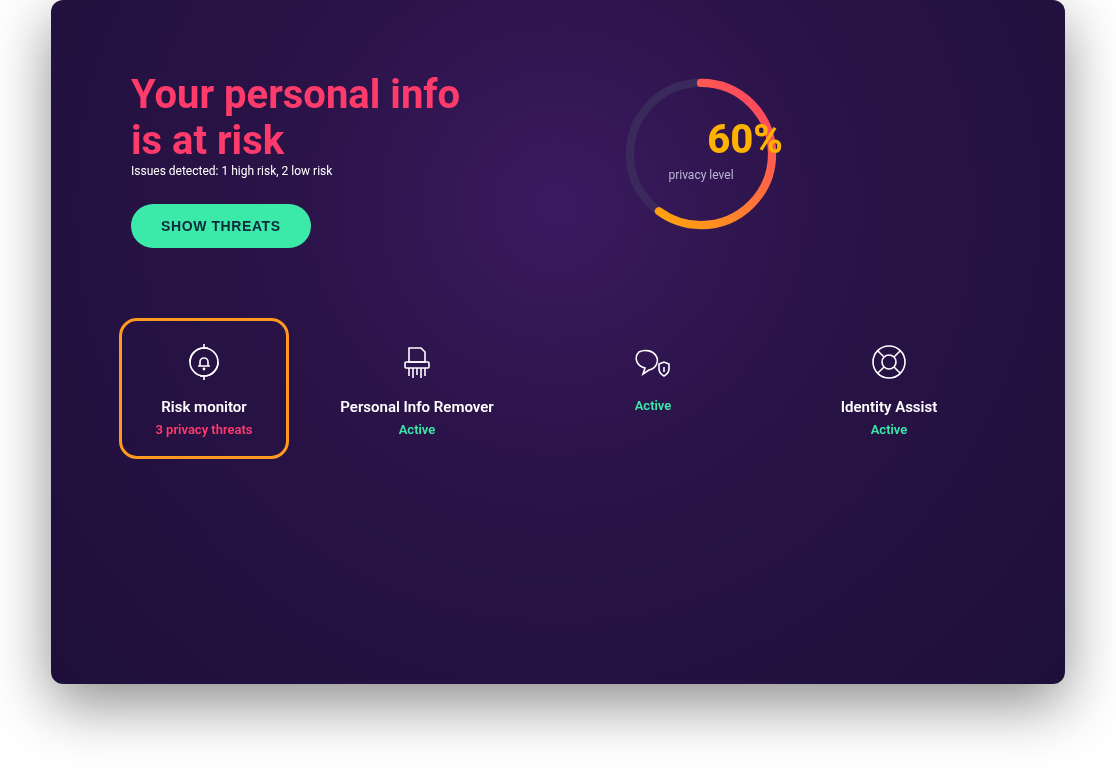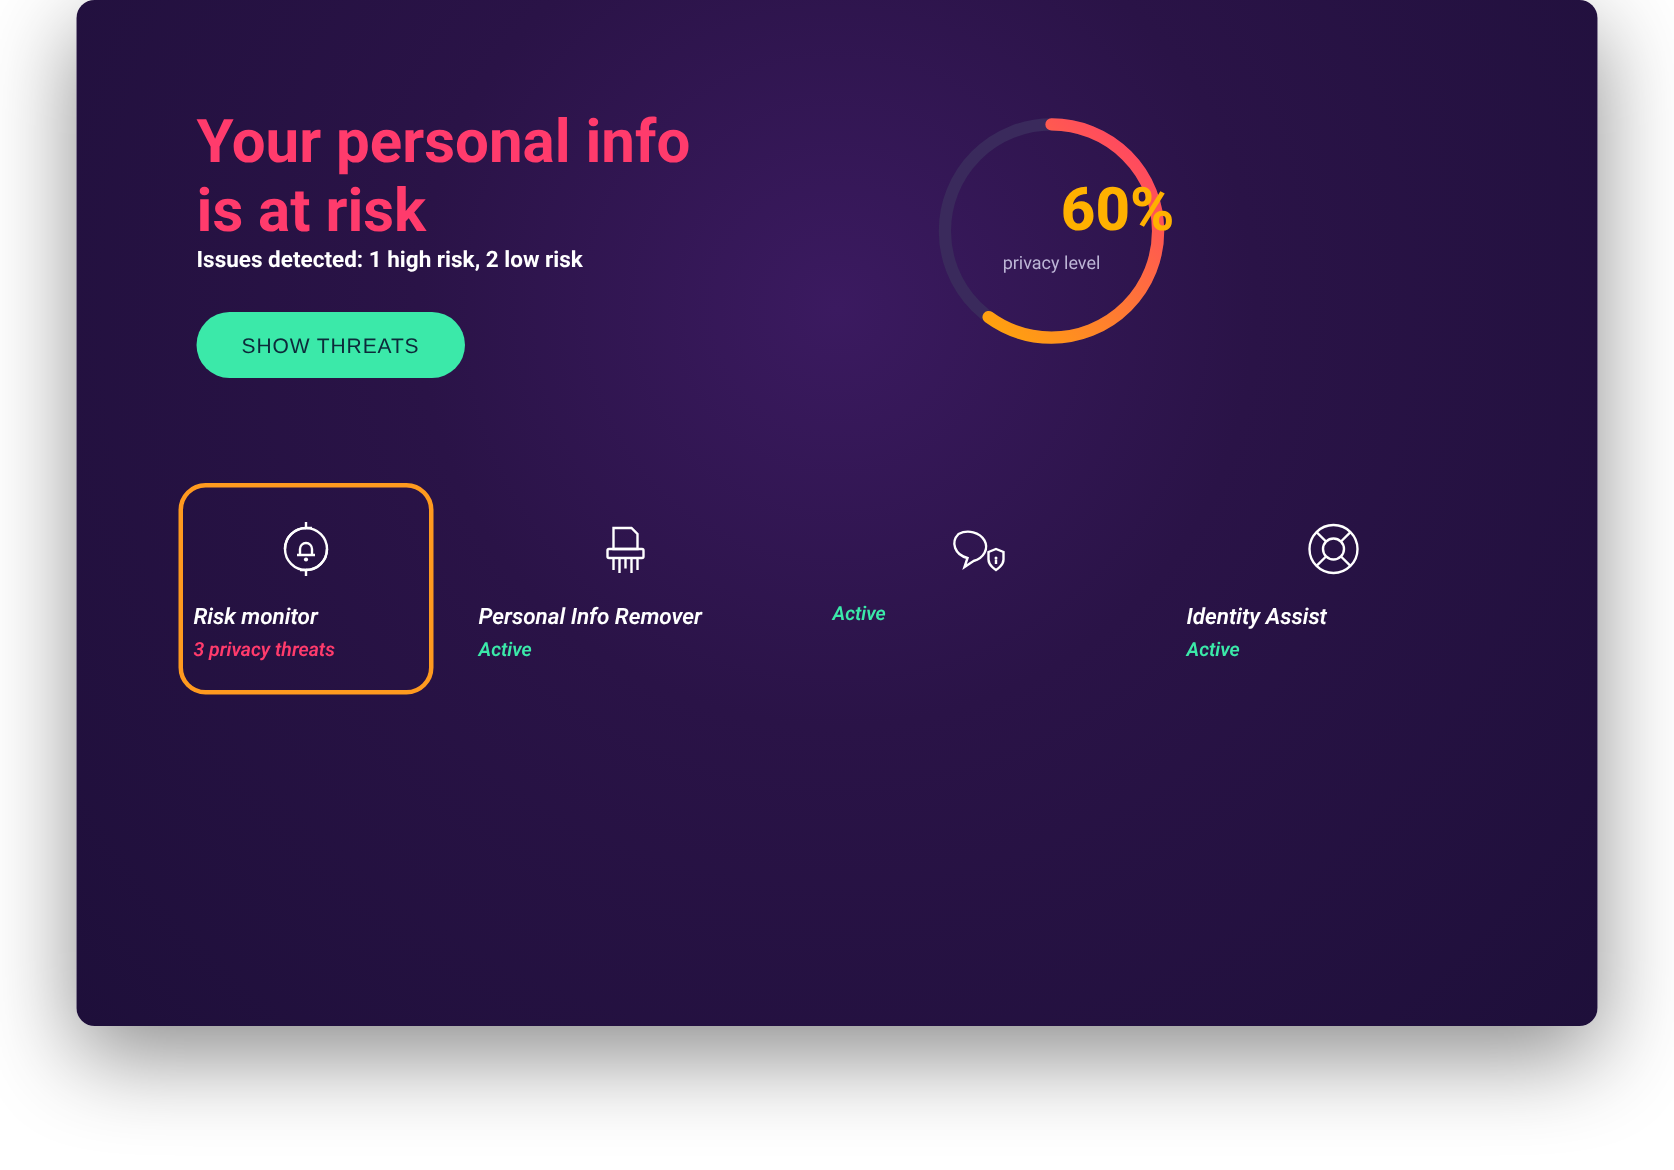--- a/index.html
+++ b/index.html
@@ -75,30 +75,30 @@
     gap: 40px;
   }
   .hero-left { flex: 1 1 auto; max-width: 420px; }
   .hero-title {
     font-size: 40px;
     line-height: 1.15;
     font-weight: 700;
     color: #ff3b6c;
   }
   .hero-sub {
-    font-size: 15px;
-    font-weight: 700;
+    font-size: 12px;
+    font-weight: 400;
     color: #fff;
     margin-bottom: 26px;
   }
   .show-btn {
     display: inline-block;
     background: #3be9a9;
     color: #0d2a3a;
-    font-weight: 400;
+    font-weight: 700;
     font-size: 14px;
     letter-spacing: 0.6px;
     border: none;
     border-radius: 24px;
     padding: 14px 30px;
     cursor: pointer;
     text-transform: uppercase;
   }
   .gauge-wrap {
     width: 220px;
@@ -129,24 +129,24 @@
   }
   .tiles {
     display: flex;
     justify-content: space-around;
     align-items: flex-start;
     padding: 70px 68px 0 68px;
     gap: 20px;
   }
   .tile {
     flex: 1 1 0;
+    text-align: center;
     padding: 22px 10px 22px 10px;
     border-radius: 18px;
     cursor: pointer;
-    font-style: italic;
   }
   .tile.highlight {
     border: 3px solid #ff9a1f;
     padding: 19px 7px;
     max-width: 170px;
   }
   .tile .icon {
     height: 44px;
     display: flex;
     align-items: center;

